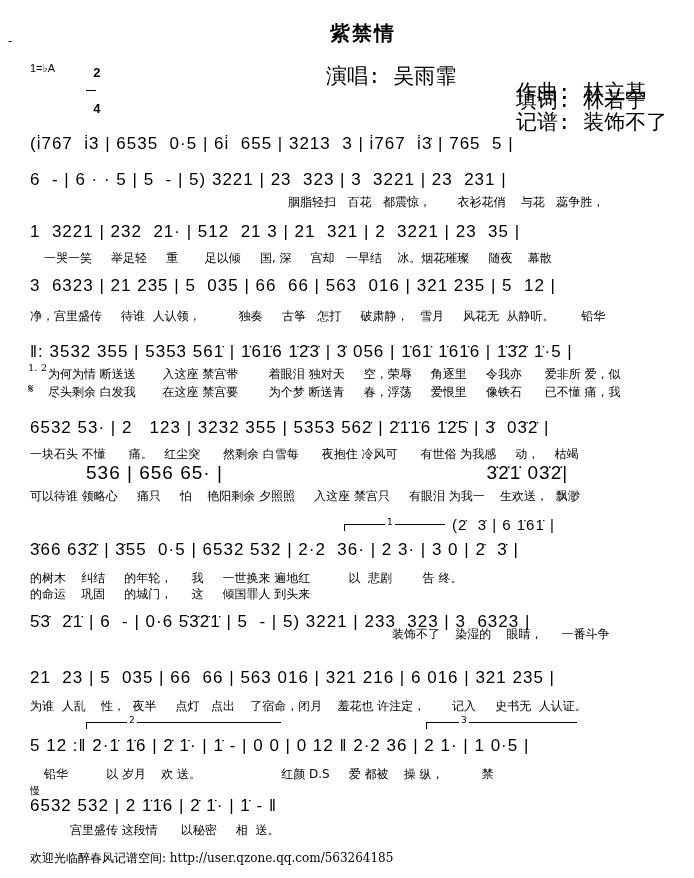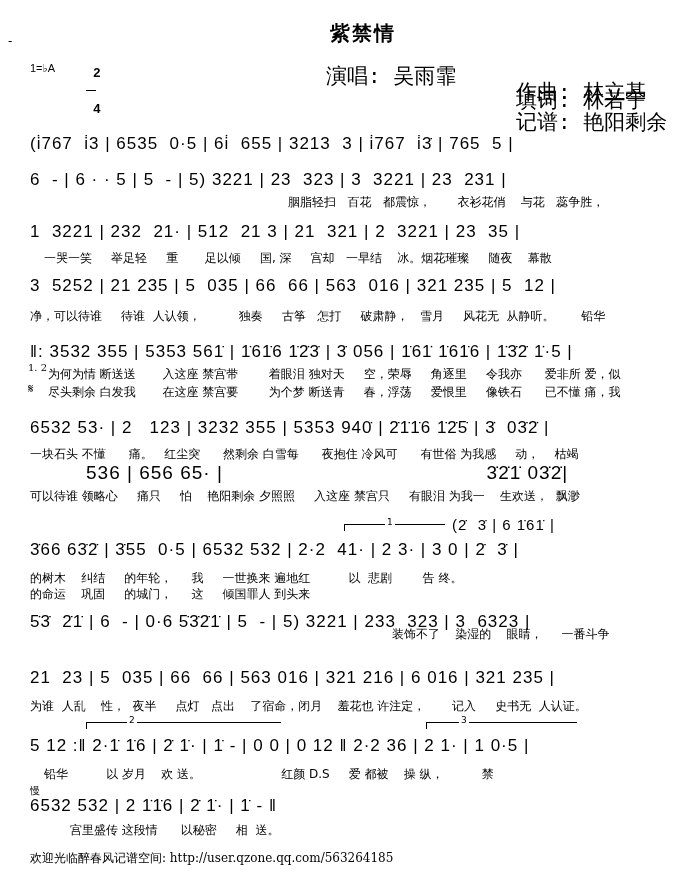--- a/index.html
+++ b/index.html
@@ -25,49 +25,49 @@
 <div class="abs title">紫禁情</div>
 <div class="abs key">1=♭A</div>
 <div class="abs timesig">
   <span>2</span>
   <span class="bar"></span>
   <span>4</span>
 </div>
 <div class="abs meta" style="left:326px;top:62px;">演唱: 吴雨霏</div>
 <div class="abs meta" style="left:516px;top:78px;">作曲: 林立基</div>
 <div class="abs meta" style="left:516px;top:86px;">填词: 林若宁</div>
-<div class="abs meta" style="left:516px;top:108px;">记谱: 艳阳剩余</div>
+<div class="abs meta" style="left:516px;top:108px;">记谱: 装饰不了</div>
 
 <div class="abs notes" style="left:30px;top:134px;">(i̇767  i̇3 | 6535  0·5 | 6i̇  655 | 3213  3 | i̇767  i̇3̇ | 765  5 |</div>
 
 <div class="abs notes" style="left:30px;top:170px;">6  - | 6 · · 5 | 5  - | 5) 3221 | 23  323 | 3  3221 | 23  231 |</div>
 <div class="abs lyr" style="left:288px;top:194px;">胭脂轻扫   百花   都震惊，       衣衫花俏    与花   蕊争胜，</div>
 
 <div class="abs notes" style="left:30px;top:222px;">1  3221 | 232  21· | 512  21 3 | 21  321 | 2  3221 | 23  35 |</div>
 <div class="abs lyr" style="left:44px;top:250px;">一哭一笑     举足轻     重       足以倾     国, 深     宫却   一早结    冰。烟花璀璨     随夜    幕散</div>
 
-<div class="abs notes" style="left:30px;top:276px;">3  5252 | 21 235 | 5  035 | 66  66 | 563  016 | 321 235 | 5  12 |</div>
-<div class="abs lyr" style="left:30px;top:308px;">净，可以待谁     待谁  人认领，          独奏     古筝   怎打     破肃静，   雪月     风花无  从静听。       铅华</div>
+<div class="abs notes" style="left:30px;top:276px;">3  6323 | 21 235 | 5  035 | 66  66 | 563  016 | 321 235 | 5  12 |</div>
+<div class="abs lyr" style="left:30px;top:308px;">净，宫里盛传     待谁  人认领，          独奏     古筝   怎打     破肃静，   雪月     风花无  从静听。       铅华</div>
 
 <div class="abs notes" style="left:30px;top:342px;">‖: 3532 355 | 5353 561̇ | 1̇61̇6 1̇2̇3̇ | 3̇ 056 | 1̇61̇ 1̇61̇6 | 1̇3̇2̇ 1̇·5 |</div>
 <div class="abs small" style="left:28px;top:362px;">1. 2</div>
 <div class="abs lyr" style="left:48px;top:366px;">为何为情 断送送       入这座 禁宫带        着眼泪 独对天     空，荣辱     角逐里     令我亦      爱非所 爱，似</div>
 <div class="abs" style="left:28px;top:381px;font-size:13px;">𝄋</div>
 <div class="abs lyr" style="left:48px;top:384px;">尽头剩余 白发我       在这座 禁宫要        为个梦 断送青     春，浮荡     爱恨里     像铁石      已不懂 痛，我</div>
 
-<div class="abs notes" style="left:30px;top:418px;">6532 53· | 2   123 | 3232 355 | 5353 940̇ | 2̇1̇1̇6 1̇2̇5̇ | 3̇  03̇2̇ |</div>
+<div class="abs notes" style="left:30px;top:418px;">6532 53· | 2   123 | 3232 355 | 5353 562̇ | 2̇1̇1̇6 1̇2̇5̇ | 3̇  03̇2̇ |</div>
 <div class="abs lyr" style="left:30px;top:446px;">一块石头 不懂      痛。   红尘突      然剩余 白雪每      夜抱住 冷风可      有世俗 为我感     动，    枯竭</div>
 
 <div class="abs notes" style="left:86px;top:462px;font-size:19px;">536 | 656 65· |                                          3̇2̇1̇ 03̇2̇|</div>
 <div class="abs lyr" style="left:30px;top:488px;">可以待谁 领略心     痛只     怕    艳阳剩余 夕照照     入这座 禁宫只     有眼泪 为我一    生欢送，  飘渺</div>
 
 <div class="abs volta" style="left:344px;top:524px;width:100px;border-left:1px solid #000;"><span style="left:40px;">1</span></div>
 <div class="abs notes" style="left:452px;top:516px;font-size:15px;">(2̇  3̇ | 6 1̇61̇ |</div>
 
-<div class="abs notes" style="left:30px;top:540px;">3̇66 63̇2̇ | 3̇55  0·5 | 6532 532 | 2·2  41· | 2 3· | 3 0 | 2̇  3̇ |</div>
+<div class="abs notes" style="left:30px;top:540px;">3̇66 63̇2̇ | 3̇55  0·5 | 6532 532 | 2·2  36· | 2 3· | 3 0 | 2̇  3̇ |</div>
 <div class="abs lyr" style="left:30px;top:570px;">的树木    纠结     的年轮，     我     一世换来 遍地红          以  悲剧        告 终。</div>
 <div class="abs lyr" style="left:30px;top:586px;">的命运    巩固     的城门，     这     倾国罪人 到头来</div>
 
 <div class="abs notes" style="left:30px;top:612px;">5̇3̇  2̇1̇ | 6  - | 0·6 5̇3̇2̇1̇ | 5  - | 5) 3221 | 233  323 | 3  6323 |</div>
 <div class="abs lyr" style="left:392px;top:626px;">装饰不了    染湿的    眼睛，     一番斗争</div>
 
 <div class="abs notes" style="left:30px;top:668px;">21  23 | 5  035 | 66  66 | 563 016 | 321 216 | 6 016 | 321 235 |</div>
 <div class="abs lyr" style="left:30px;top:698px;">为谁  人乱    性，  夜半     点灯   点出    了宿命，闭月    羞花也 许注定，       记入     史书无  人认证。</div>
 
 <div class="abs volta" style="left:86px;top:722px;width:194px;"><span style="left:40px;">2</span></div>

